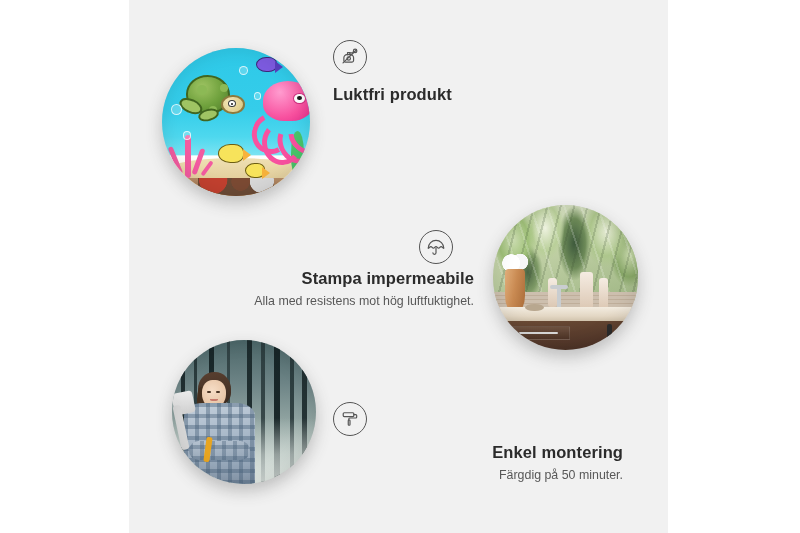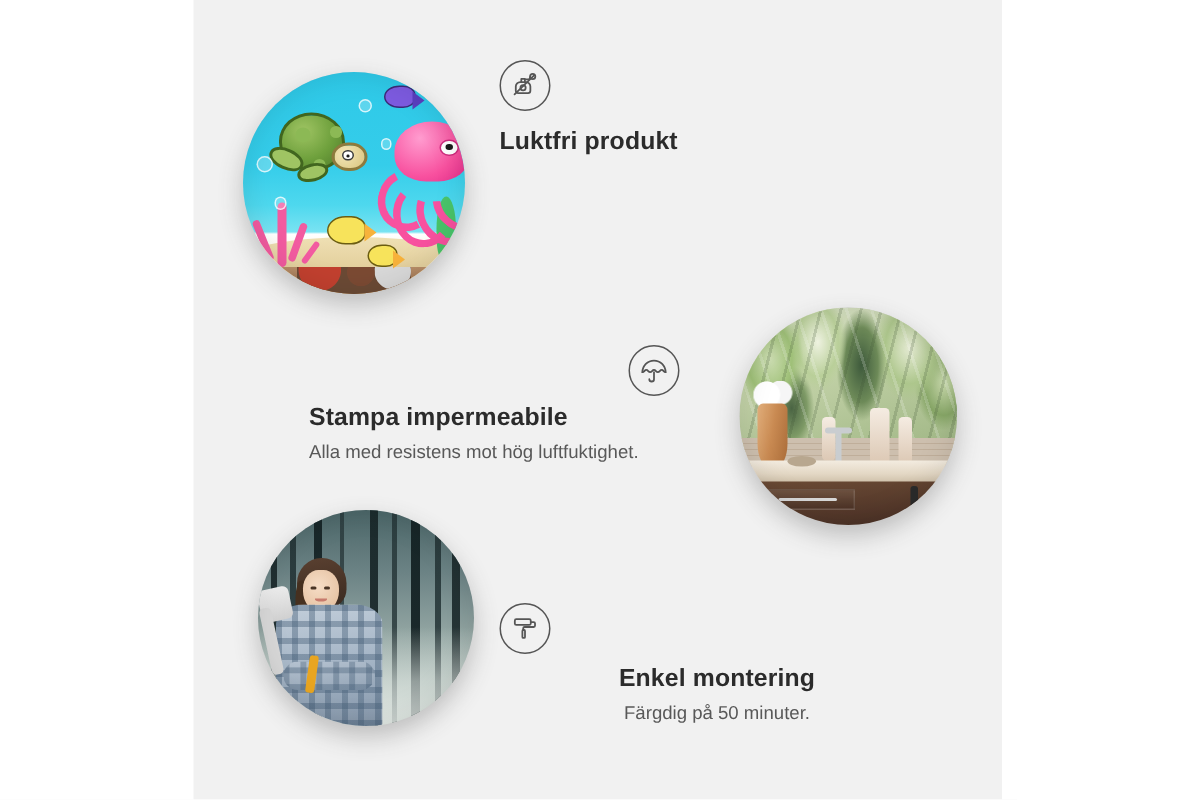--- a/index.html
+++ b/index.html
@@ -439,21 +439,21 @@
   </div>
 
   <div class="feature" style="left:206px; top:230px; width:268px;">
     <div class="icon-badge" style="left:213px; top:0;">
       <svg width="22" height="22" viewBox="0 0 24 24" fill="none" stroke="#555" stroke-width="1.3" stroke-linecap="round" stroke-linejoin="round">
         <path d="M3.6 13.2a8.4 8.4 0 0 1 16.8 0"></path>
         <path d="M3.6 13.2c1.4 0 1.4-1.6 2.8-1.6s1.4 1.6 2.8 1.6 1.4-1.6 2.8-1.6 1.4 1.6 2.8 1.6 1.4-1.6 2.8-1.6 1.4 1.6 2.8 1.6"></path>
         <path d="M12 13.2v5.1a1.7 1.7 0 0 1-3.4 0"></path>
       </svg>
     </div>
-    <div class="txt-block" style="left:0; top:38px; width:268px; text-align:left;">
+    <div class="txt-block" style="left:0; top:38px; width:268px; text-align:right;">
       <p class="ft-title">Stampa impermeabile</p>
       <p class="ft-desc">Alla med resistens mot hög luftfuktighet.</p>
     </div>
   </div>
 
   <div class="photo" style="left:172px; top:340px; width:144px; height:144px;">
     <div class="inner">
       <div class="forest">
         <div class="trees"></div>
         <div class="mist"></div>
@@ -477,19 +477,19 @@
   </div>
 
   <div class="feature" style="left:333px; top:402px; width:290px;">
     <div class="icon-badge" style="left:0; top:0;">
       <svg width="22" height="22" viewBox="0 0 24 24" fill="none" stroke="#555" stroke-width="1.3" stroke-linecap="round" stroke-linejoin="round">
         <rect x="4.6" y="5.2" width="11.6" height="4.2" rx="1.1"></rect>
         <path d="M16.2 7.3h2.1a1 1 0 0 1 1 1v1.6a1 1 0 0 1-1 1h-6.6a1 1 0 0 0-1 1v1.2"></path>
         <rect x="10.1" y="13.1" width="1.9" height="5.7" rx=".7"></rect>
       </svg>
     </div>
-    <div class="txt-block" style="left:0; top:40px; width:290px; text-align:center;">
+    <div class="txt-block" style="left:0; top:40px; width:290px; text-align:right;">
       <p class="ft-title">Enkel montering</p>
       <p class="ft-desc">Färgdig på 50 minuter.</p>
     </div>
   </div>
 
 </div>
 
 </body></html>

